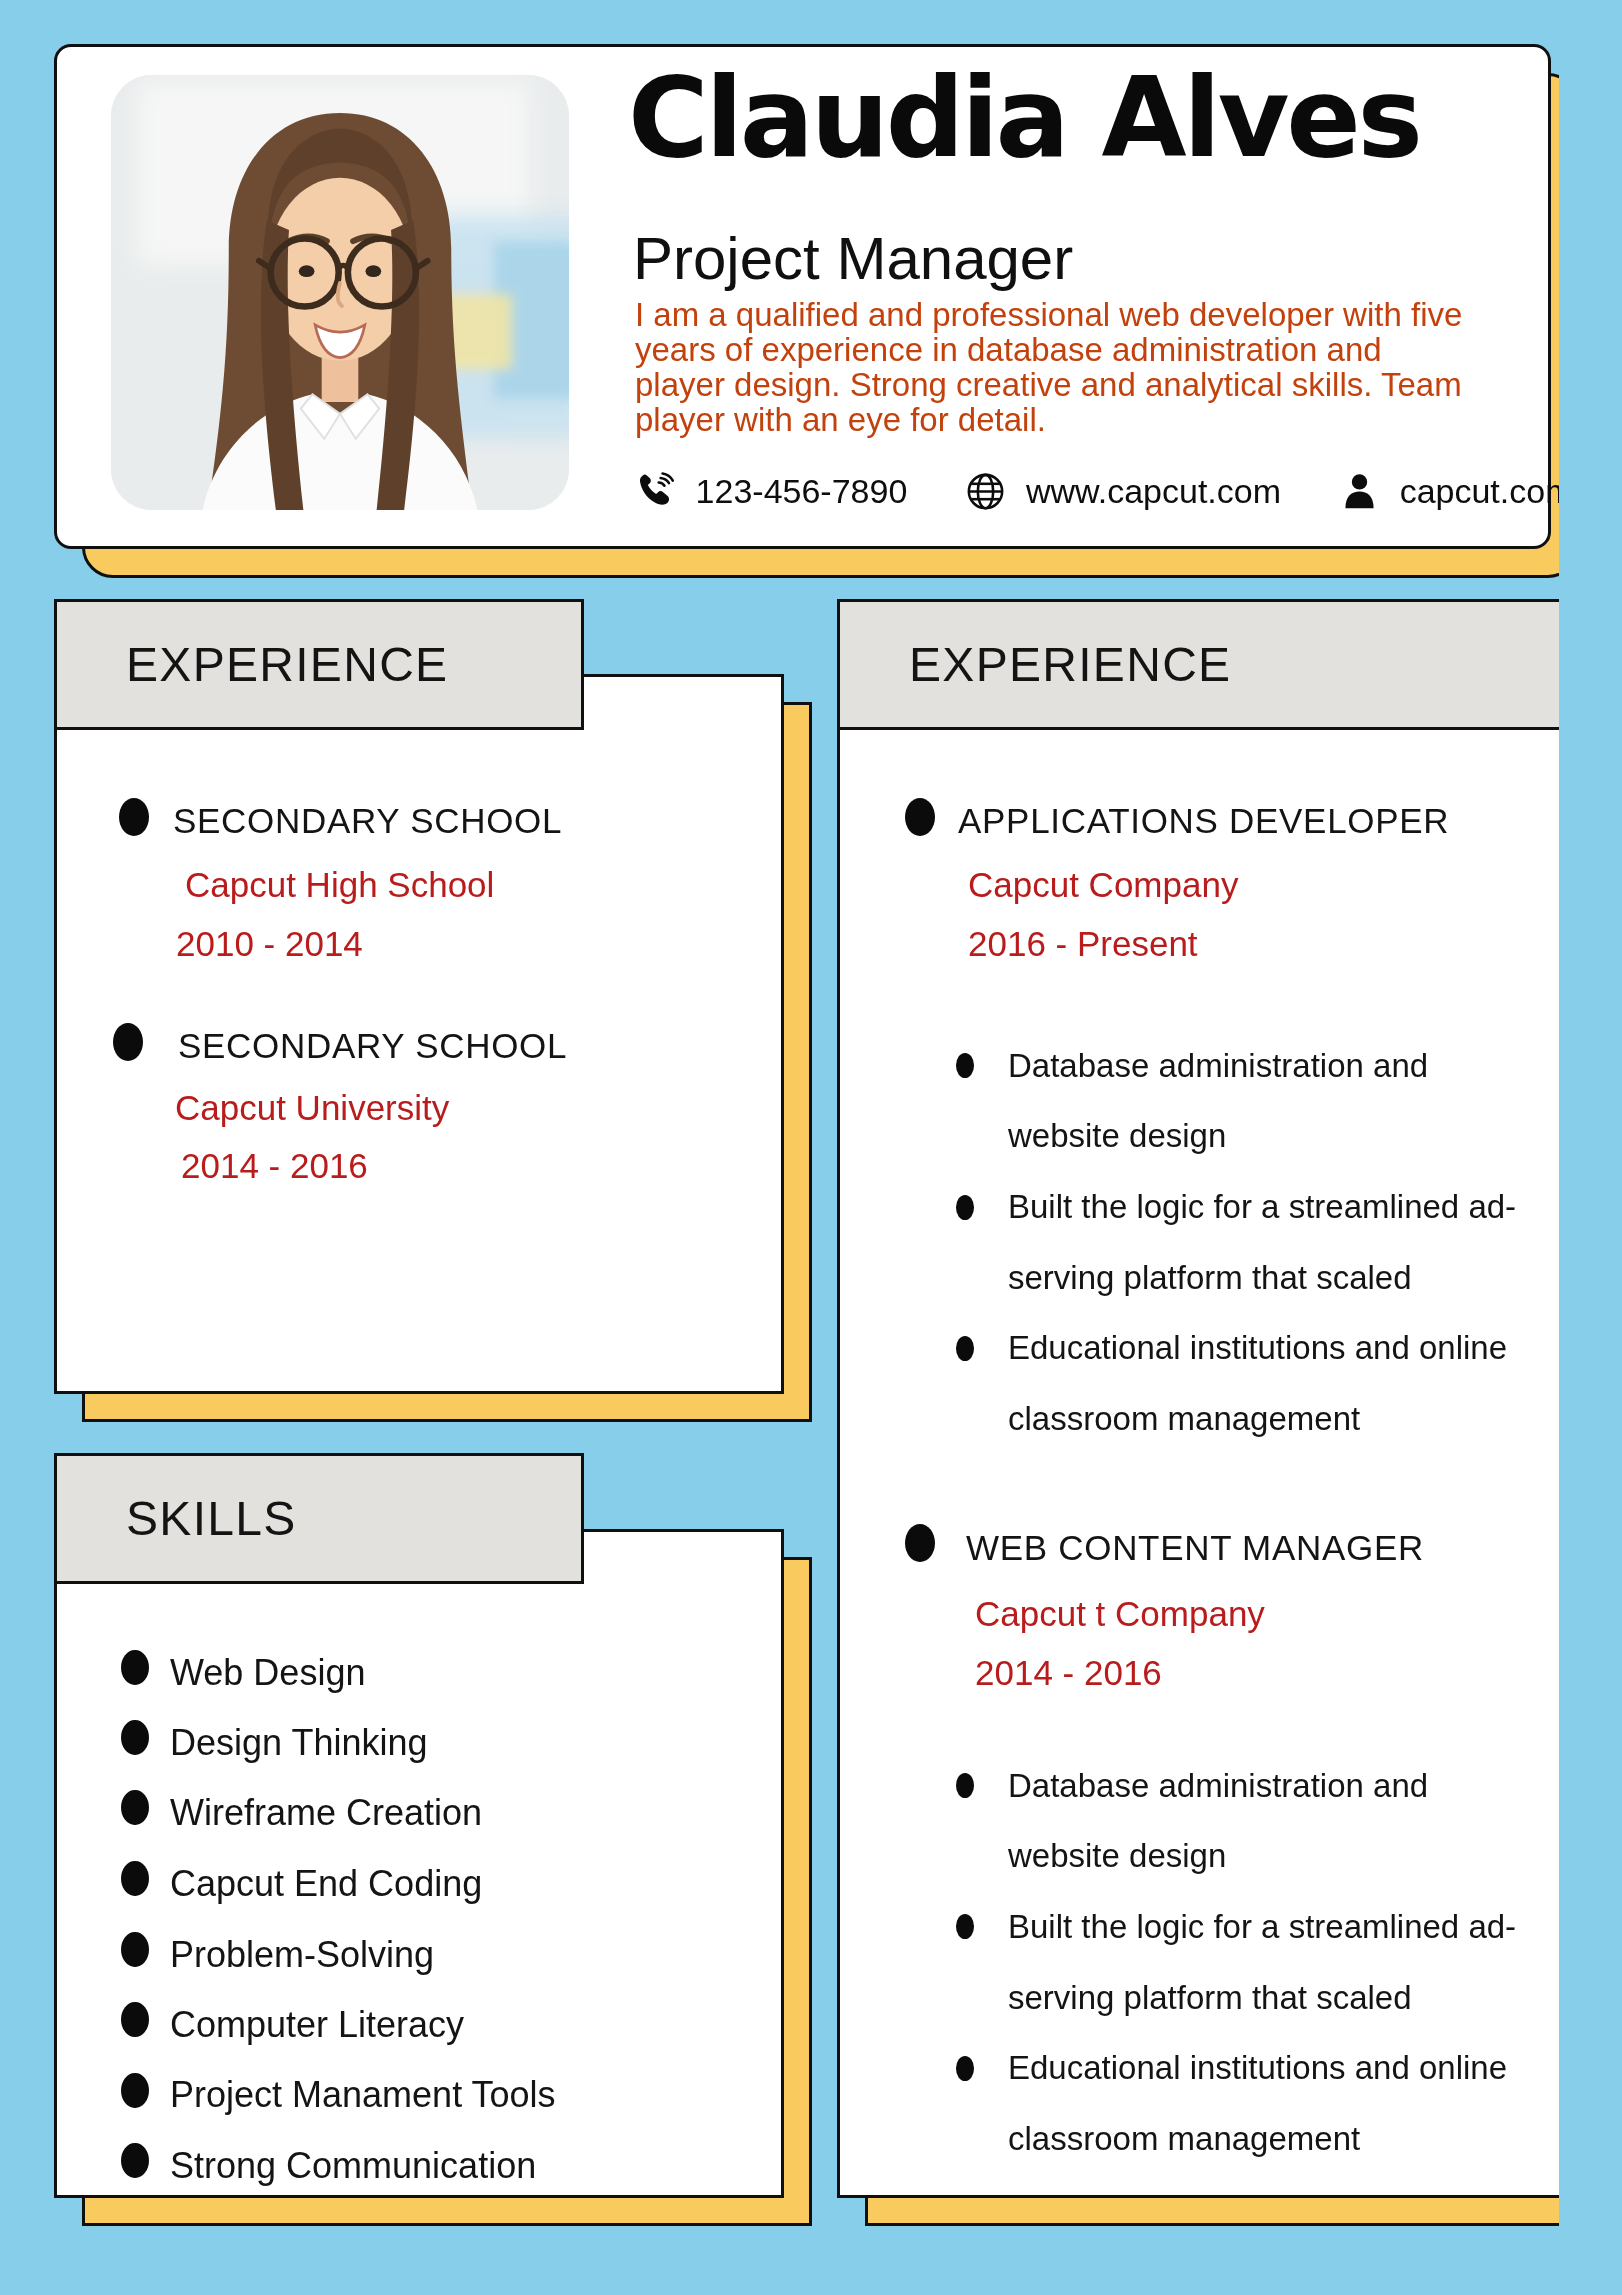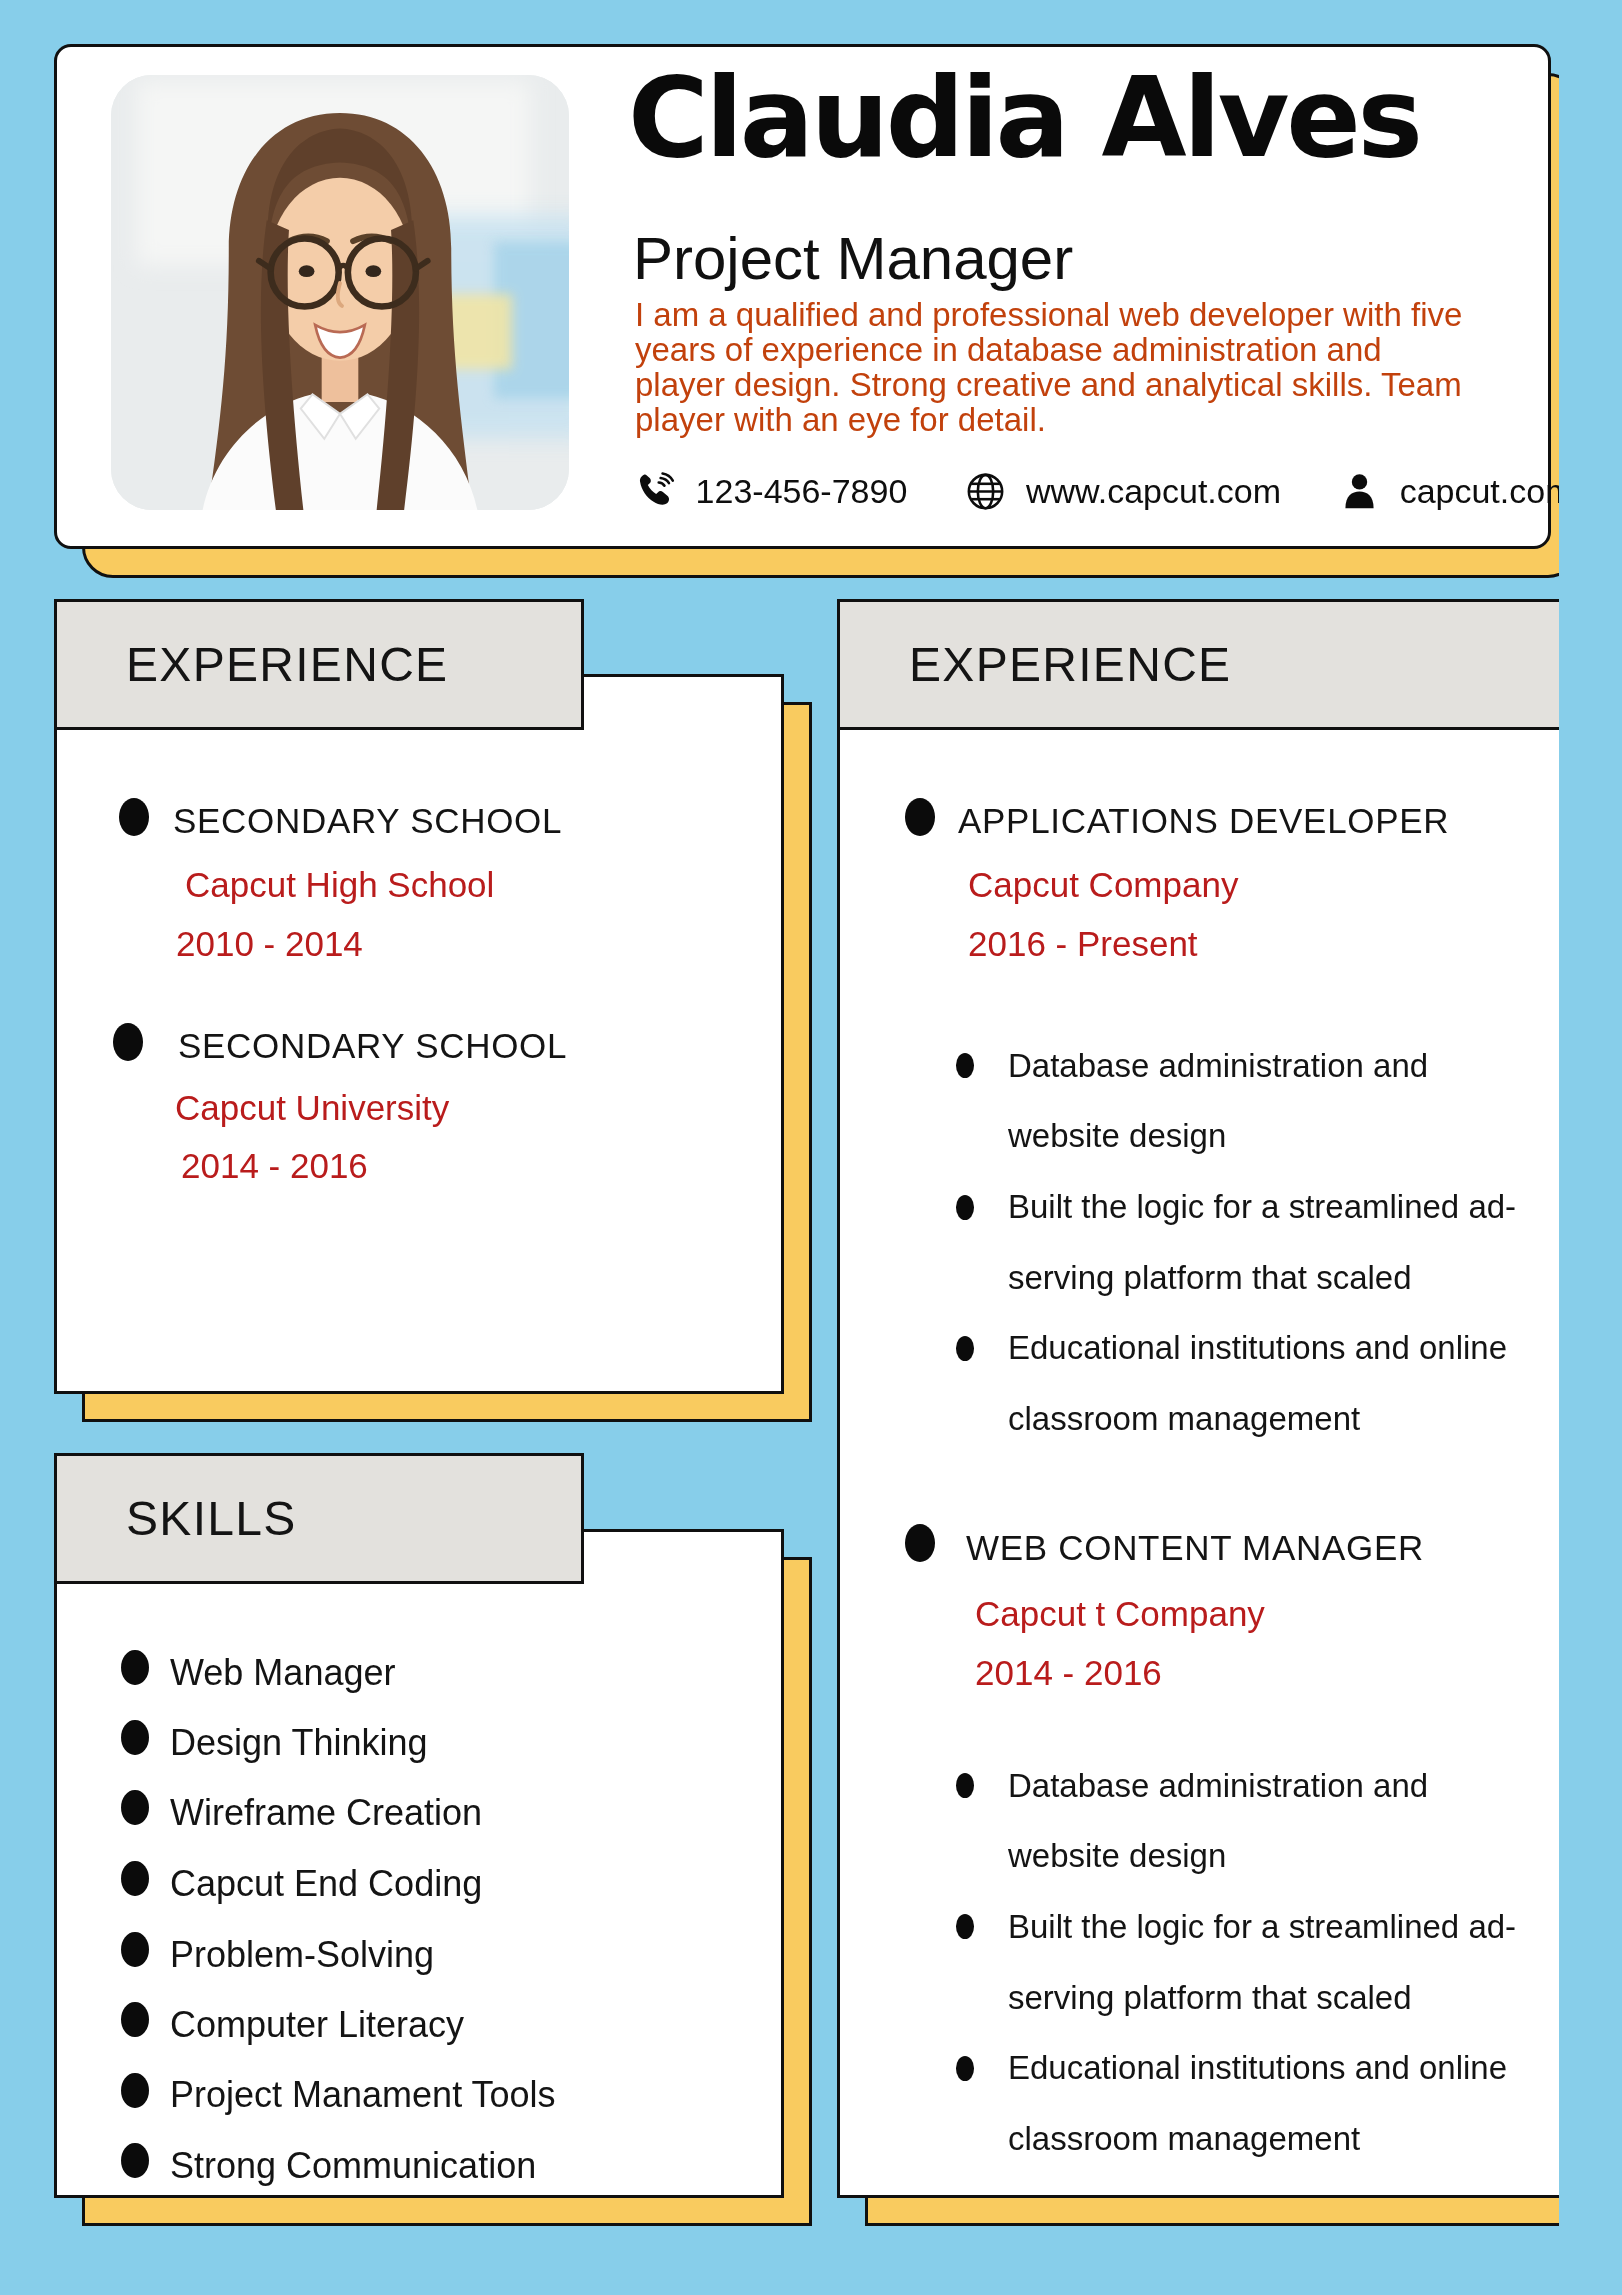--- a/index.html
+++ b/index.html
@@ -153,21 +153,21 @@
     <div class="line" style="left:118px;top:411px;">Capcut  University</div>
     <div class="line" style="left:124px;top:469px;">2014 - 2016</div>
   </div>
   <div class="labelbox" style="left:54px;top:599px;width:530px;height:131px;">
     <span>EXPERIENCE</span>
   </div>
 
   <div class="shadow" style="left:82px;top:1557px;width:730px;height:669px;"></div>
   <div class="card" style="left:54px;top:1529px;width:730px;height:669px;">
     <span class="dot md" style="left:64px;top:118px;"></span>
-    <div class="skill" style="left:113px;top:120px;">Web Manager</div>
+    <div class="skill" style="left:113px;top:120px;">Web Design</div>
     <span class="dot md" style="left:64px;top:188px;"></span>
     <div class="skill" style="left:113px;top:190px;">Design Thinking</div>
     <span class="dot md" style="left:64px;top:258px;"></span>
     <div class="skill" style="left:113px;top:260px;">Wireframe Creation</div>
     <span class="dot md" style="left:64px;top:329px;"></span>
     <div class="skill" style="left:113px;top:331px;">Capcut End Coding</div>
     <span class="dot md" style="left:64px;top:400px;"></span>
     <div class="skill" style="left:113px;top:402px;">Problem-Solving</div>
     <span class="dot md" style="left:64px;top:470px;"></span>
     <div class="skill" style="left:113px;top:472px;">Computer Literacy</div>

